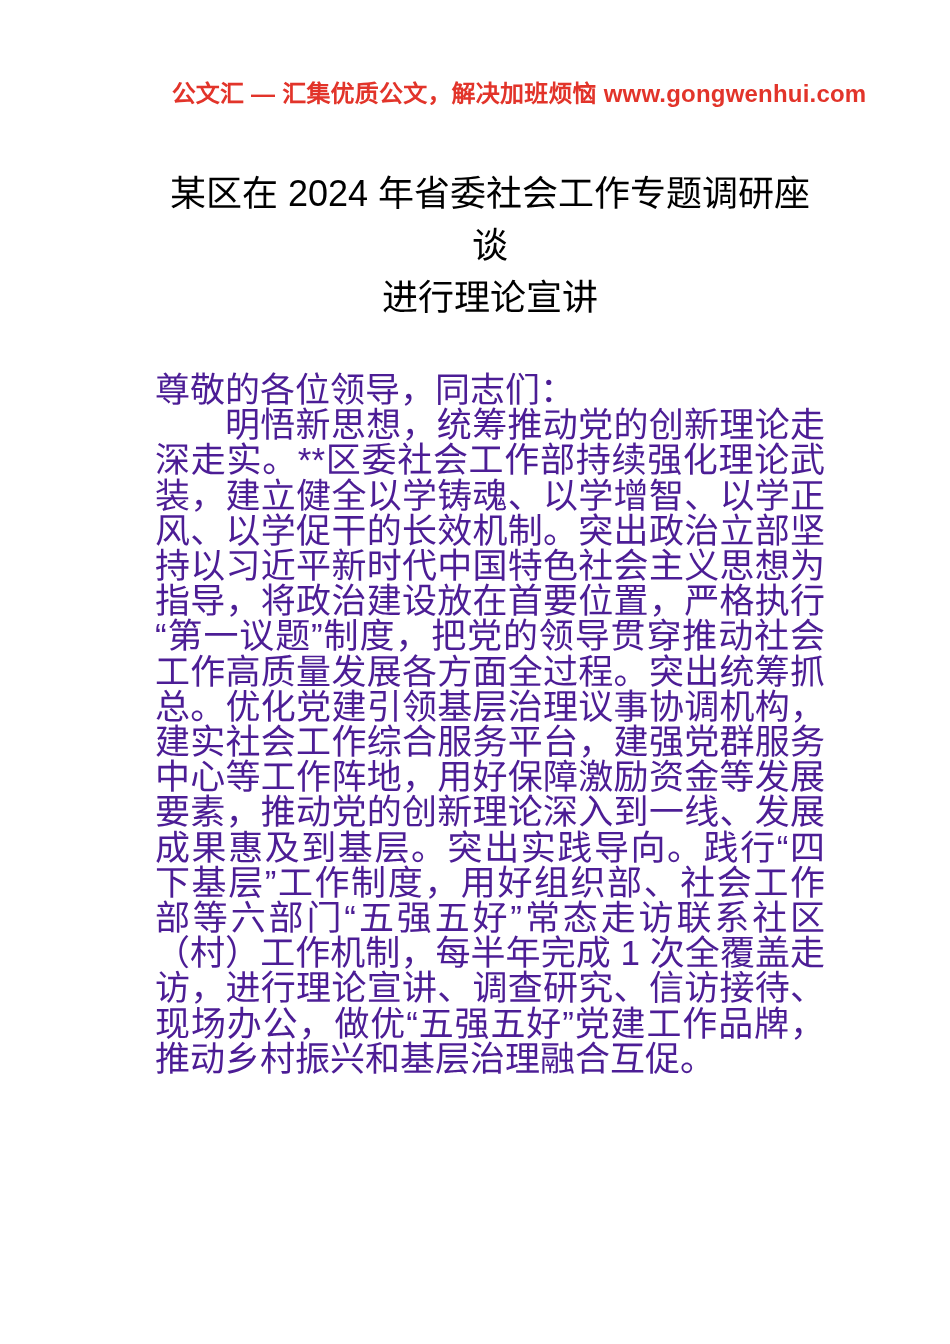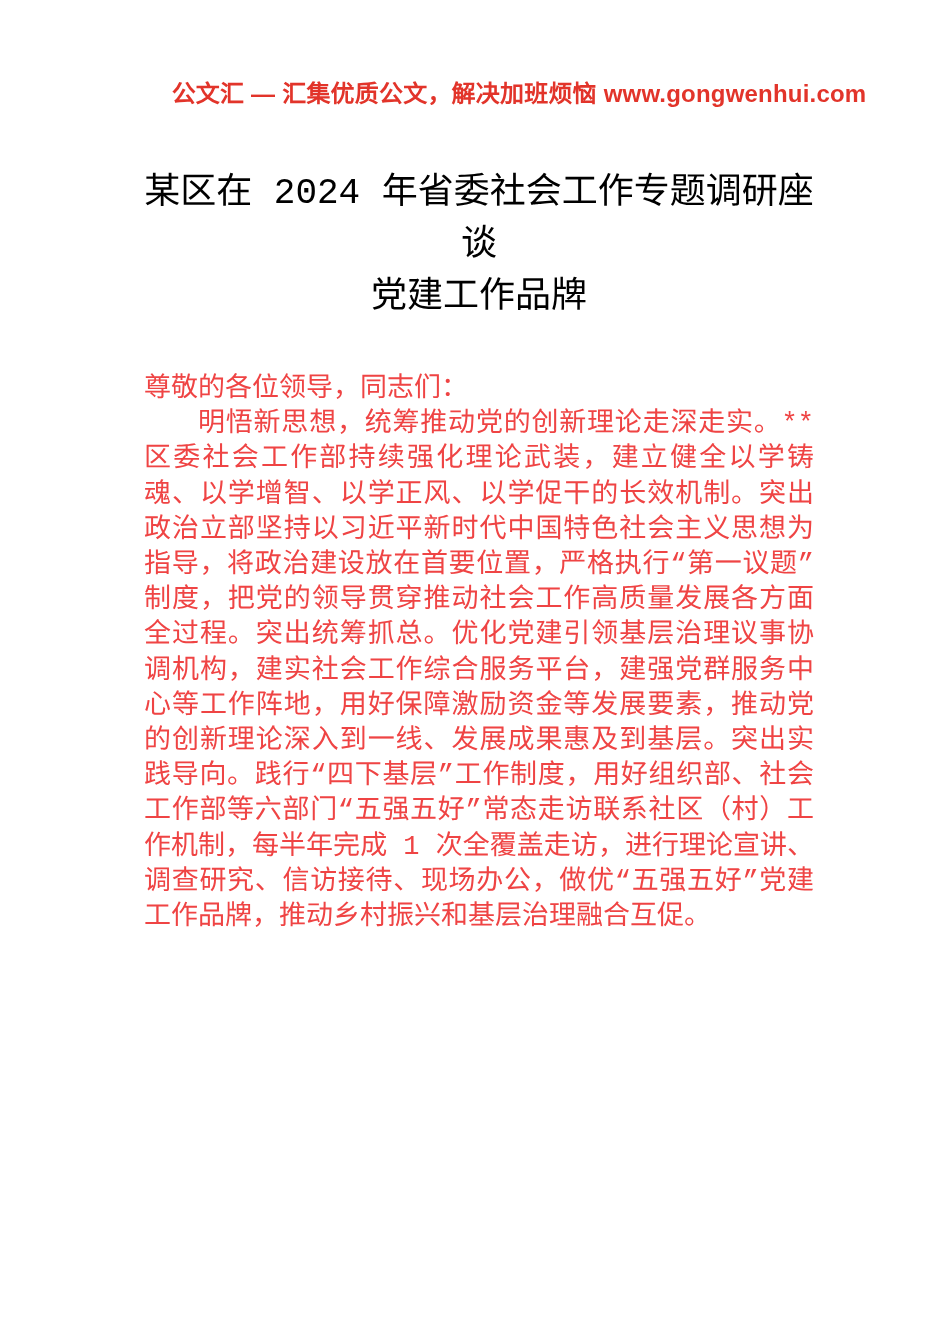--- a/index.html
+++ b/index.html
@@ -31,24 +31,23 @@
     font-size: 24px;
     line-height: 32px;
     font-weight: 600;
     letter-spacing: 0.2px;
     white-space: nowrap;
   }
 
   
   .doc {
     position: absolute;
-    left: 144px;
+    left: 155px;
     top: 168px;
     width: 670px;
-    font-family: Liberation Mono, monospace;
   }
 
   
   .doc-title {
     font-size: 36px;
     line-height: 52px;
     font-weight: 400;
     text-align: center;
     color: #000000;
     margin: 0 0 0 0;
@@ -58,23 +57,23 @@
   .doc-title .t-line {
     display: block;
   }
 
   .title-gap {
     height: 48px;
   }
 
   
   .body-text {
-    font-size: 27px;
+    font-size: 35px;
     line-height: 35.2px;
-    color: #ef4444;
+    color: #4c1d95;
     text-align: justify;
     text-justify: inter-ideograph;
     font-weight: 400;
   }
 
   .para {
     margin: 0;
     text-indent: 2em;
     text-align: justify;
     text-justify: inter-ideograph;
@@ -88,21 +87,21 @@
 <body>
 
 <div class="page">
 
   <div class="site-header" style="color: rgb(226, 52, 42); padding-left: 44px;">公文汇 — 汇集优质公文，解决加班烦恼 www.gongwenhui.com</div>
 
   <div class="doc">
 
     <h1 class="doc-title">
       <span class="t-line">某区在 2024 年省委社会工作专题调研座谈</span>
-      <span class="t-line">党建工作品牌</span>
+      <span class="t-line">进行理论宣讲</span>
     </h1>
 
     <div class="title-gap"></div>
 
     <div class="body-text">
 
       <p class="para no-indent">尊敬的各位领导，同志们：</p>
 
 
       <p class="para">明悟新思想，统筹推动党的创新理论走深走实。**区委社会工作部持续强化理论武装，建立健全以学铸魂、以学增智、以学正风、以学促干的长效机制。突出政治立部坚持以习近平新时代中国特色社会主义思想为指导，将政治建设放在首要位置，严格执行“第一议题”制度，把党的领导贯穿推动社会工作高质量发展各方面全过程。突出统筹抓总。优化党建引领基层治理议事协调机构，建实社会工作综合服务平台，建强党群服务中心等工作阵地，用好保障激励资金等发展要素，推动党的创新理论深入到一线、发展成果惠及到基层。突出实践导向。践行“四下基层”工作制度，用好组织部、社会工作部等六部门“五强五好”常态走访联系社区（村）工作机制，每半年完成 1 次全覆盖走访，进行理论宣讲、调查研究、信访接待、现场办公，做优“五强五好”党建工作品牌，推动乡村振兴和基层治理融合互促。</p>

